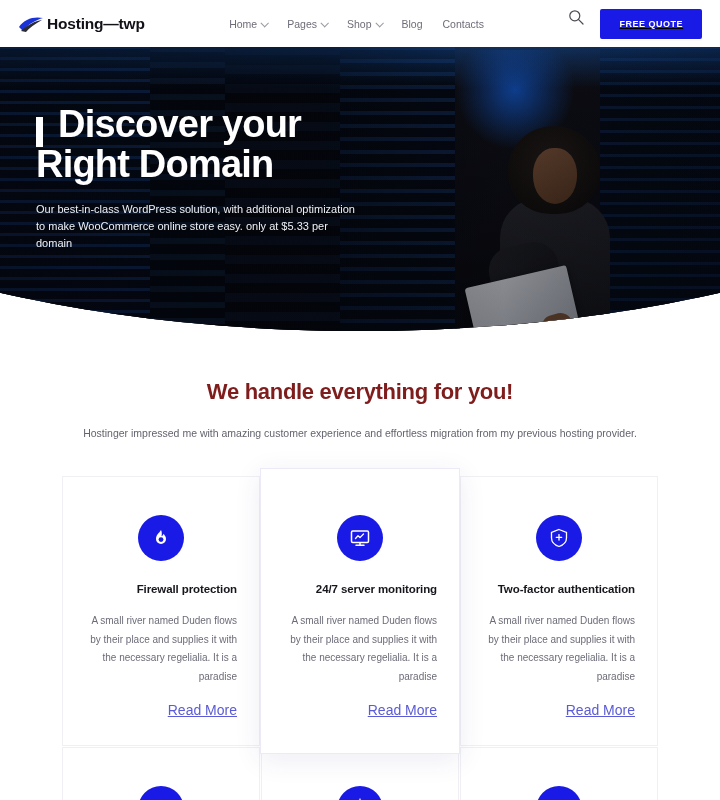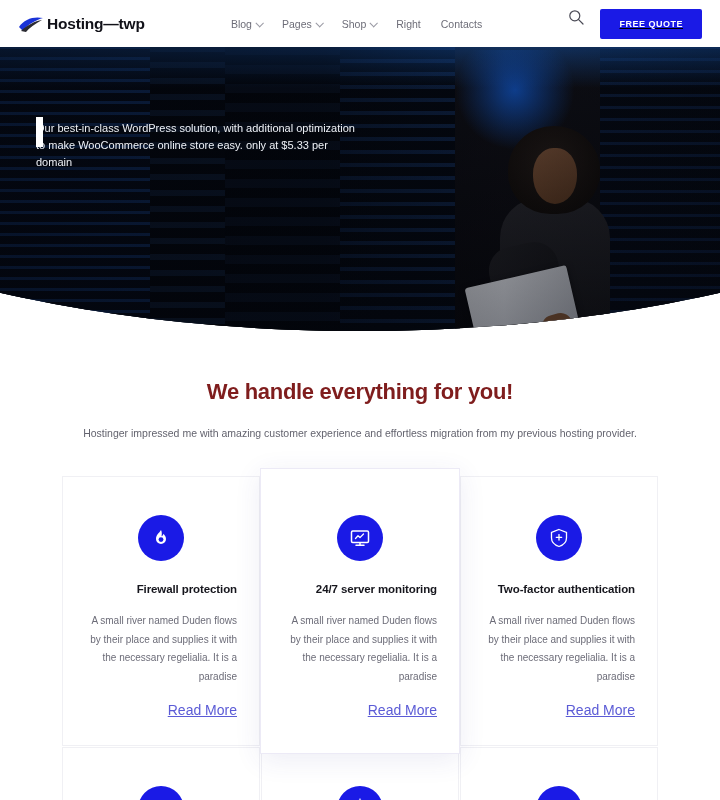--- a/index.html
+++ b/index.html
@@ -244,33 +244,33 @@
       <svg width="26" height="18" viewBox="0 0 26 18">
         <path d="M1 12 C6 4, 16 1, 25 3 C18 5, 10 9, 5 16 Z" fill="#1a33d8"></path>
         <path d="M3 16 C9 10, 17 6, 24 5 C17 9, 11 13, 8 17 Z" fill="#2b2b33"></path>
       </svg>
     </span>
     <span class="logo-text">Hosting—twp</span>
   </div>
 
   <nav class="nav">
     <span class="nav-item">
-      <span>Blog</span>
+      <span>Home</span>
       <i class="caret"></i>
     </span>
     <span class="nav-item">
       <span>Pages</span>
       <i class="caret"></i>
     </span>
     <span class="nav-item">
       <span>Shop</span>
       <i class="caret"></i>
     </span>
     <span class="nav-item">
-      <span>Right</span>
+      <span>Blog</span>
     </span>
     <span class="nav-item">
       <span>Contacts</span>
     </span>
   </nav>
 
   <div class="header-right">
     <span class="search-icon">
       <svg width="16" height="16" viewBox="0 0 16 16">
         <circle cx="6.8" cy="6.8" r="5" fill="none" stroke="#4a4a55" stroke-width="1.2"></circle>
@@ -301,20 +301,24 @@
         <div class="p-laptop"></div>
         <div class="p-hand"></div>
       </div>
 
       <div class="hero-vignette"></div>
     </div>
   </div>
 
   <div class="hero-copy">
     <div class="hero-accent"></div>
+    <h1 class="hero-title">
+      <span>Discover your</span>
+      <span class="l2">Right Domain</span>
+    </h1>
     <p class="hero-sub">Our best-in-class WordPress solution, with additional optimization to make WooCommerce online store easy. only at $5.33 per domain</p>
   </div>
 </div>
 
 <div class="section">
   <h2 class="section-title">We handle everything for you!</h2>
   <p class="section-sub">Hostinger impressed me with amazing customer experience and effortless migration from my previous hosting provider.</p>
 
   <div class="cards">
 

